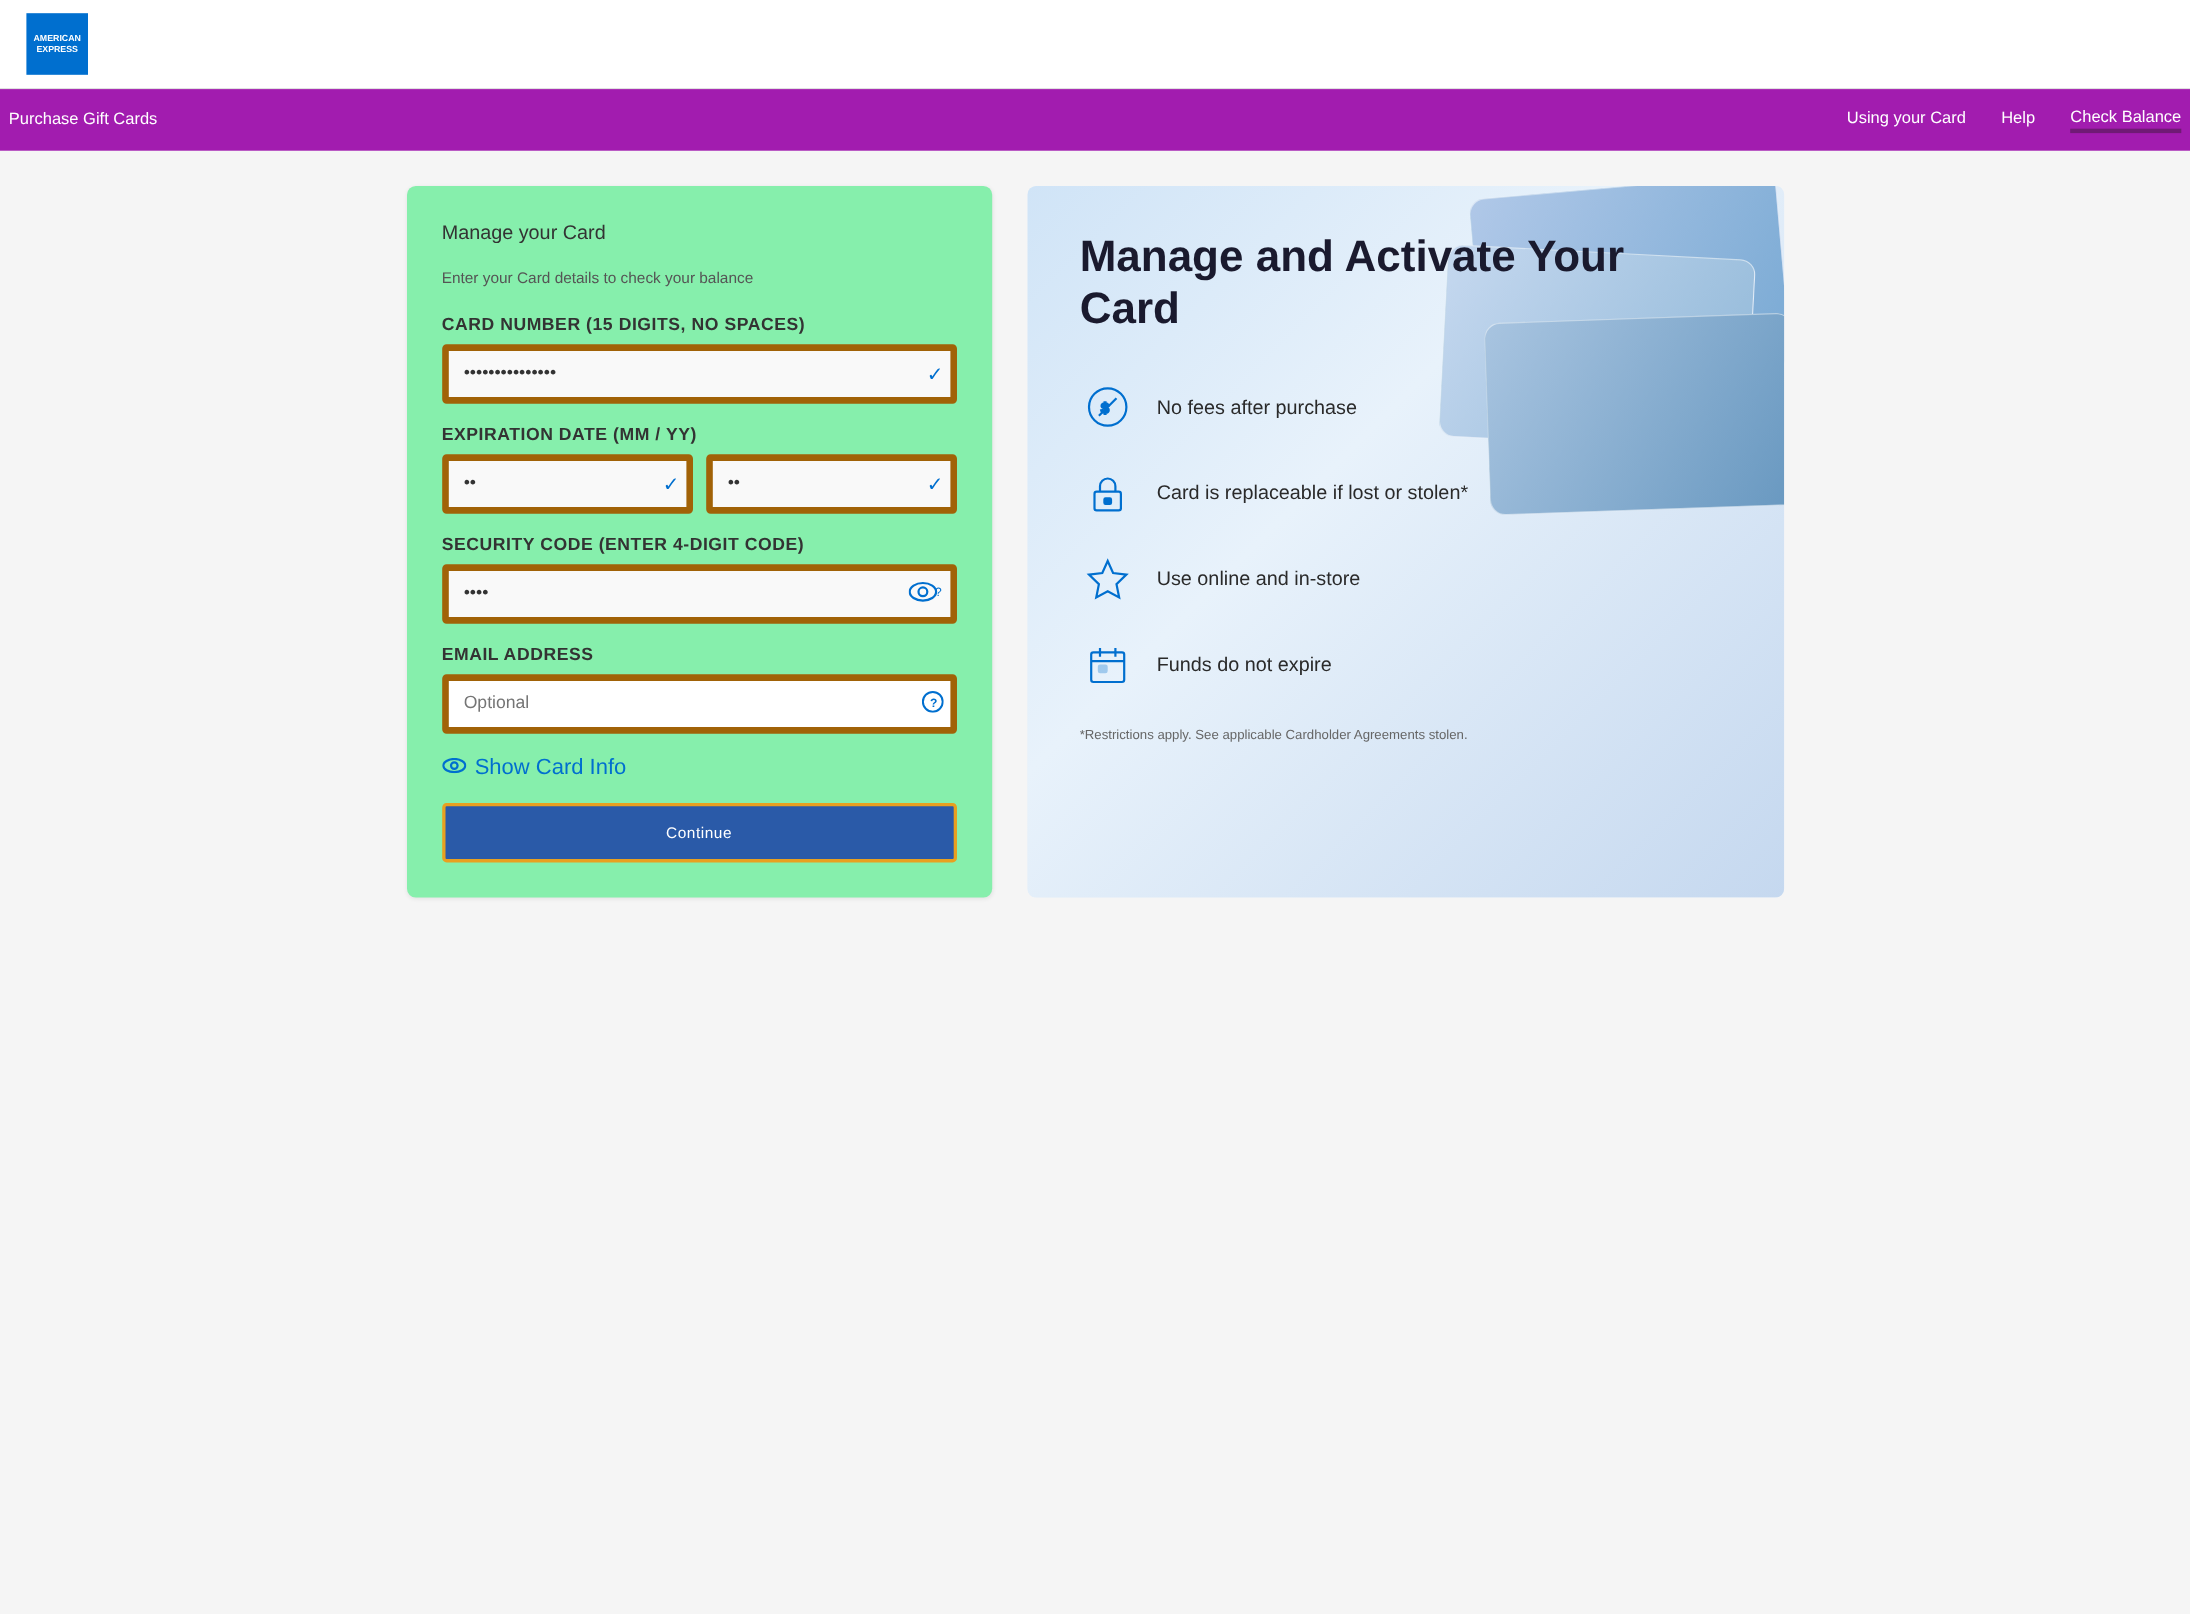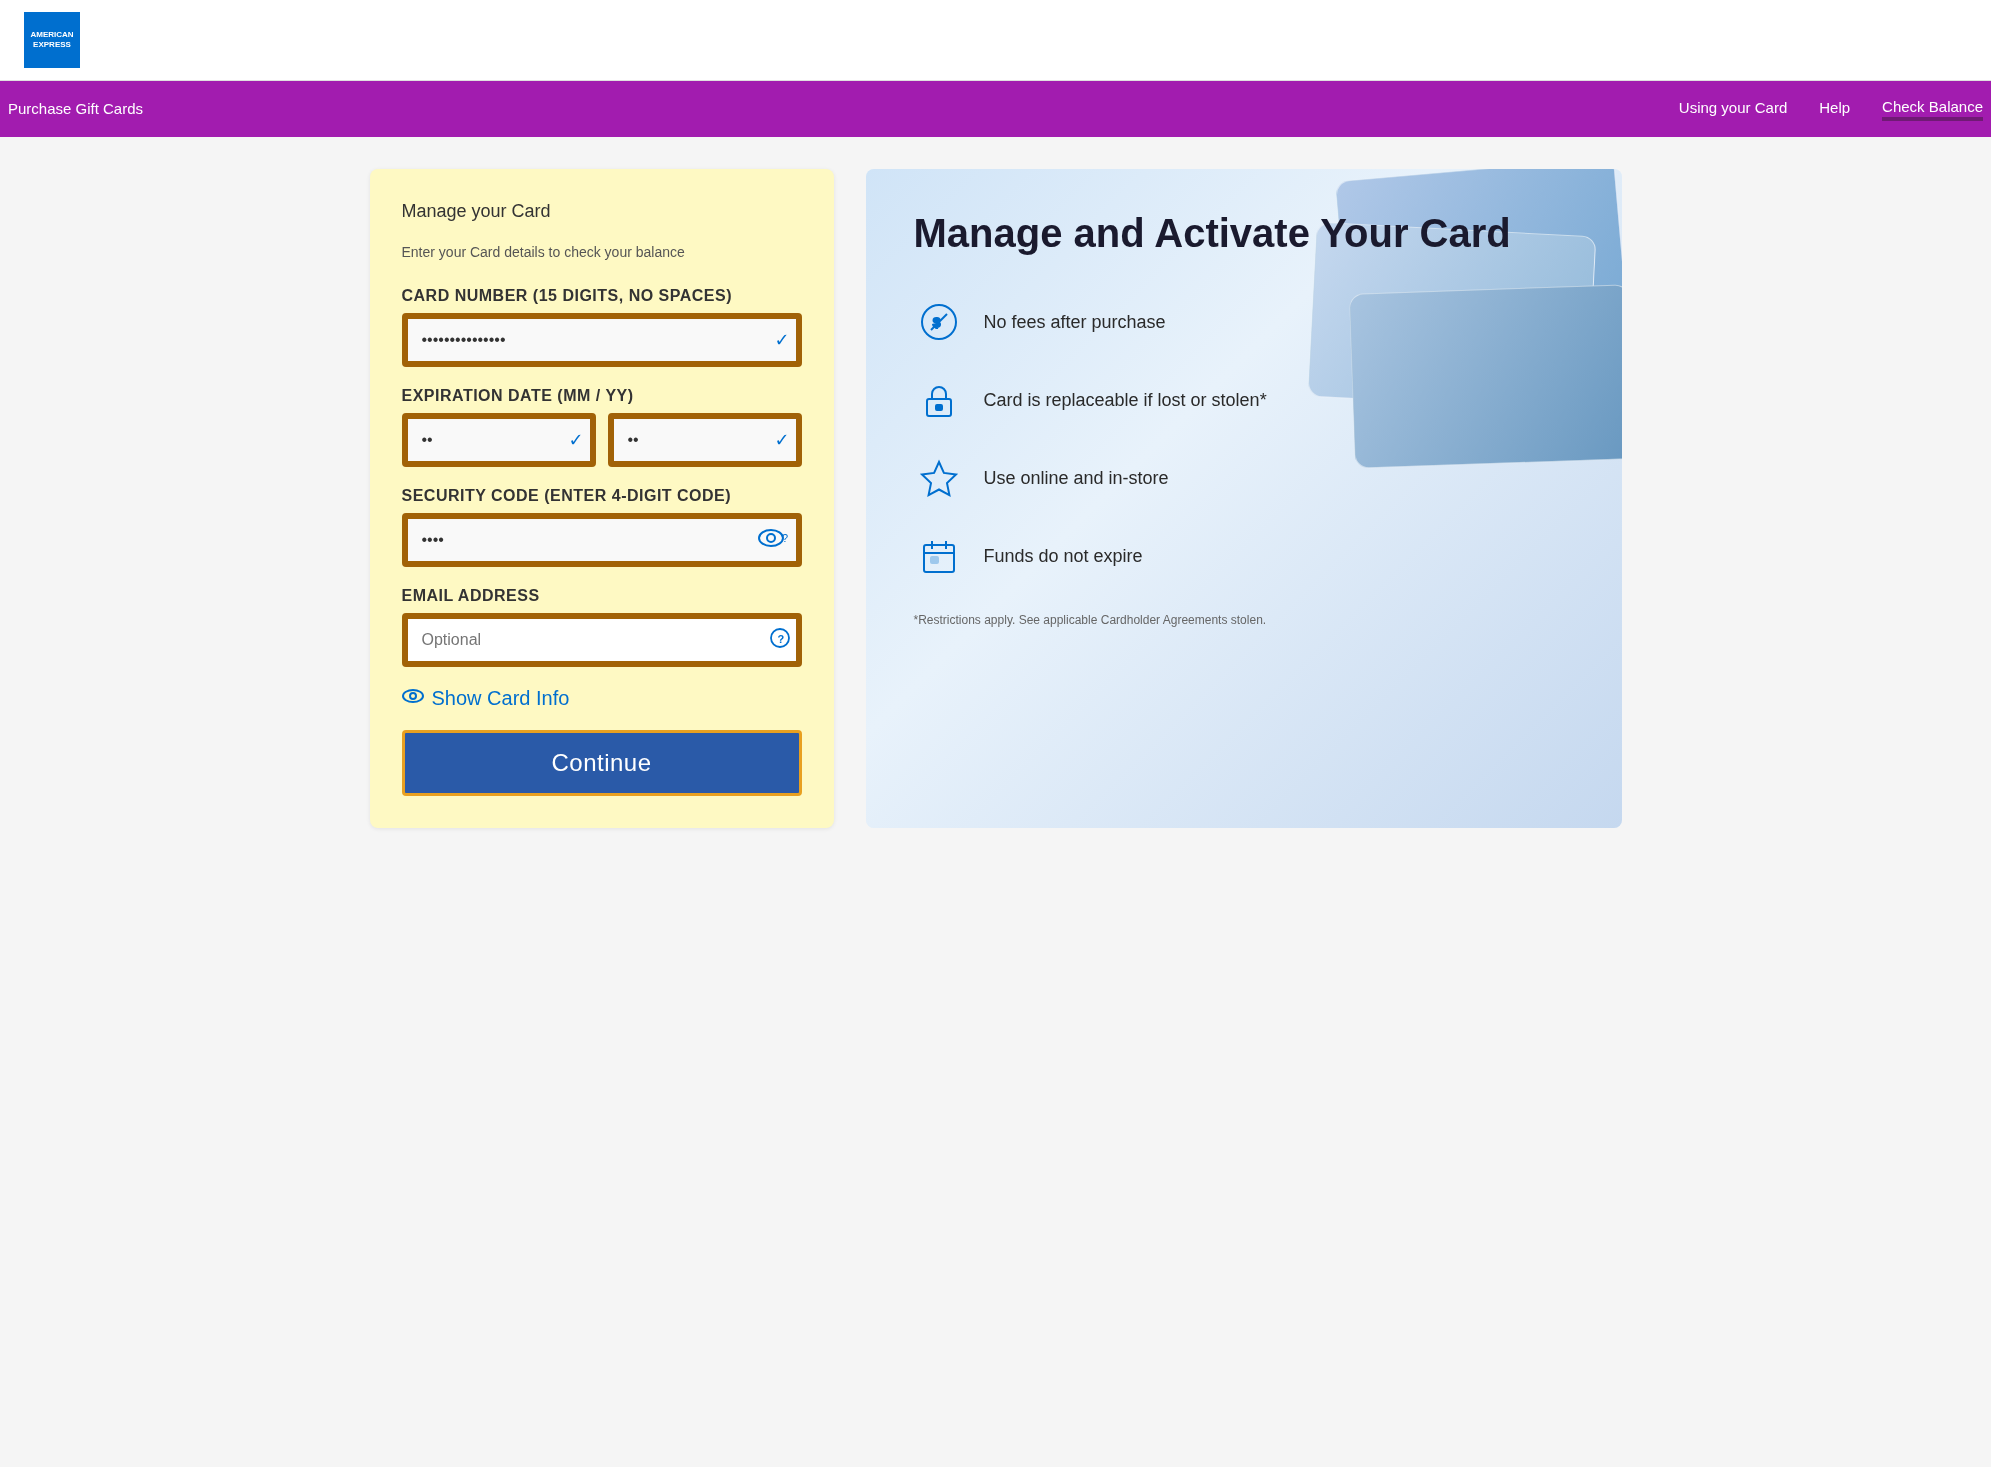--- a/index.html
+++ b/index.html
@@ -66,24 +66,24 @@
     .main-content {
       display: flex;
       padding: 32px 24px;
       gap: 32px;
       max-width: 1300px;
       margin: 0 auto;
     }
 
     
     .form-panel {
-      background: #fef9c3;
+      background: #86efac;
       border-radius: 8px;
       padding: 32px;
-      width: 464px;
+      width: 532px;
       flex-shrink: 0;
       box-shadow: 0 1px 4px rgba(0,0,0,0.08);
     }
     .form-panel h2 {
       font-size: 18px;
       font-weight: 500;
       color: #333;
       margin-bottom: 20px;
     }
     .form-subtitle {
@@ -150,21 +150,21 @@
     .eye-icon {
       font-size: 18px;
     }
     .continue-btn {
       width: 100%;
       padding: 16px;
       background: #2a5aa8;
       color: white;
       border: 3px solid #e8a020;
       border-radius: 4px;
-      font-size: 24px;
+      font-size: 14px;
       font-weight: 400;
       cursor: pointer;
       letter-spacing: 0.5px;
     }
 
     
     .right-panel {
       flex: 1;
       position: relative;
       overflow: hidden;

